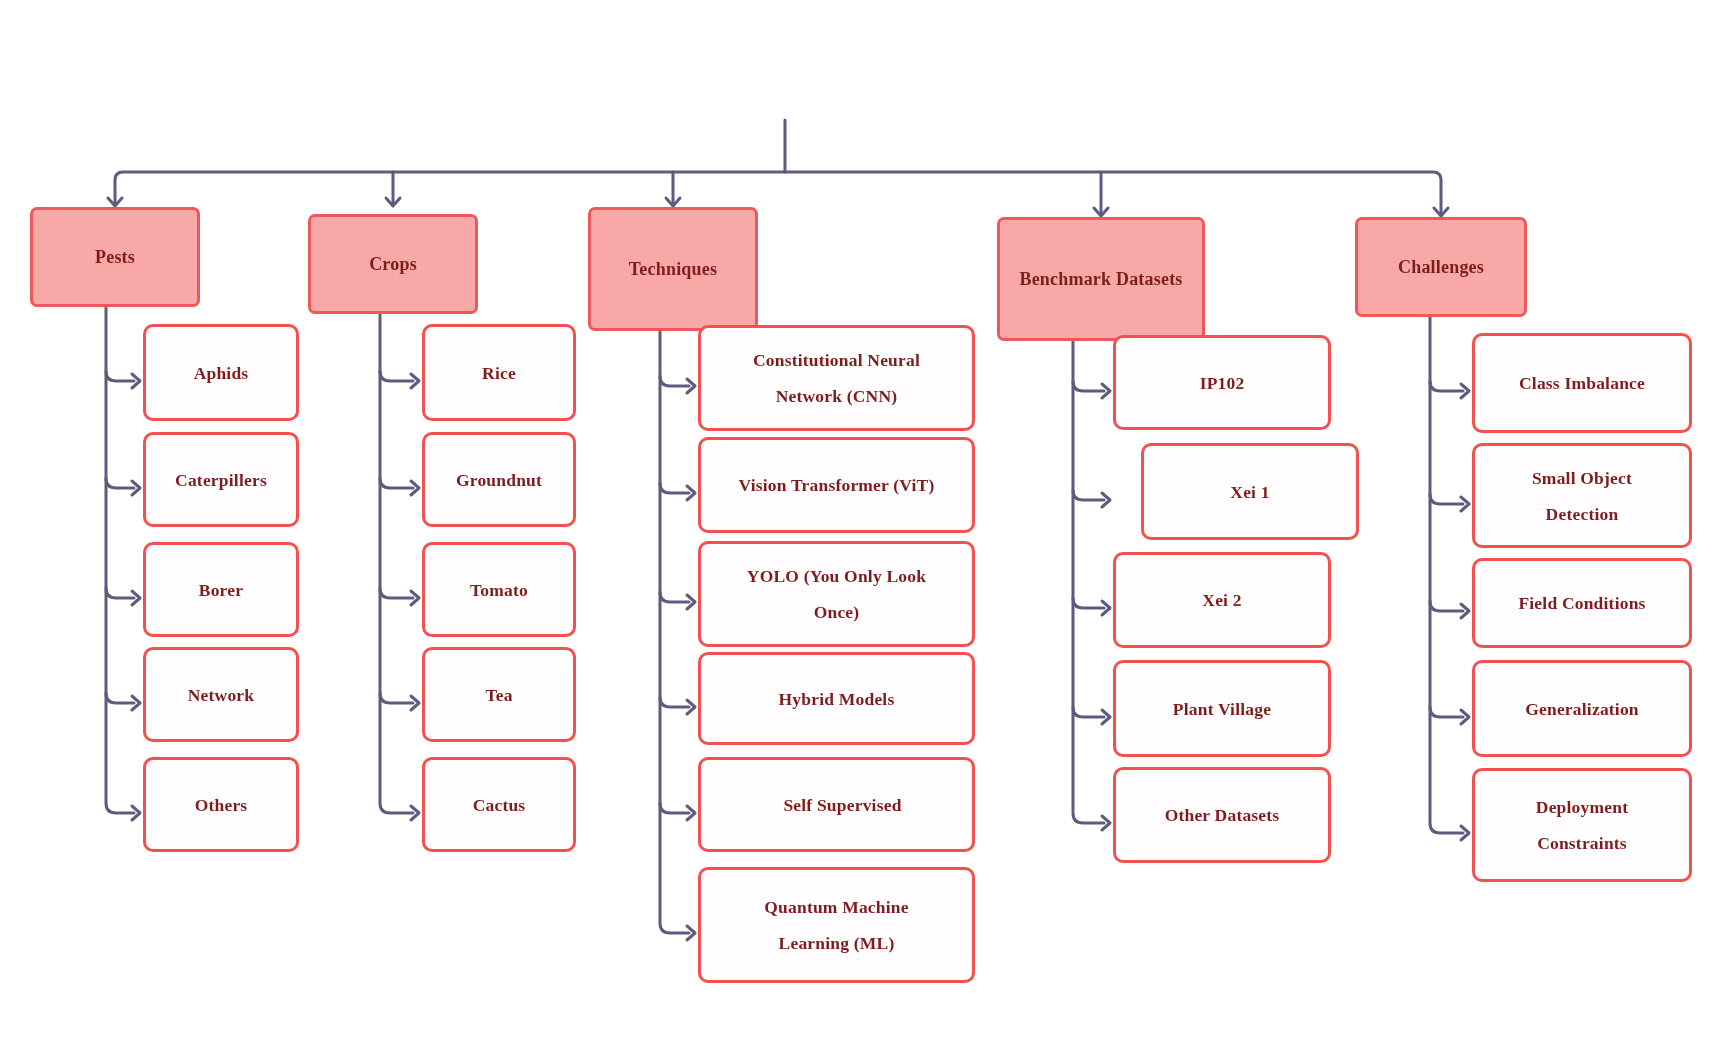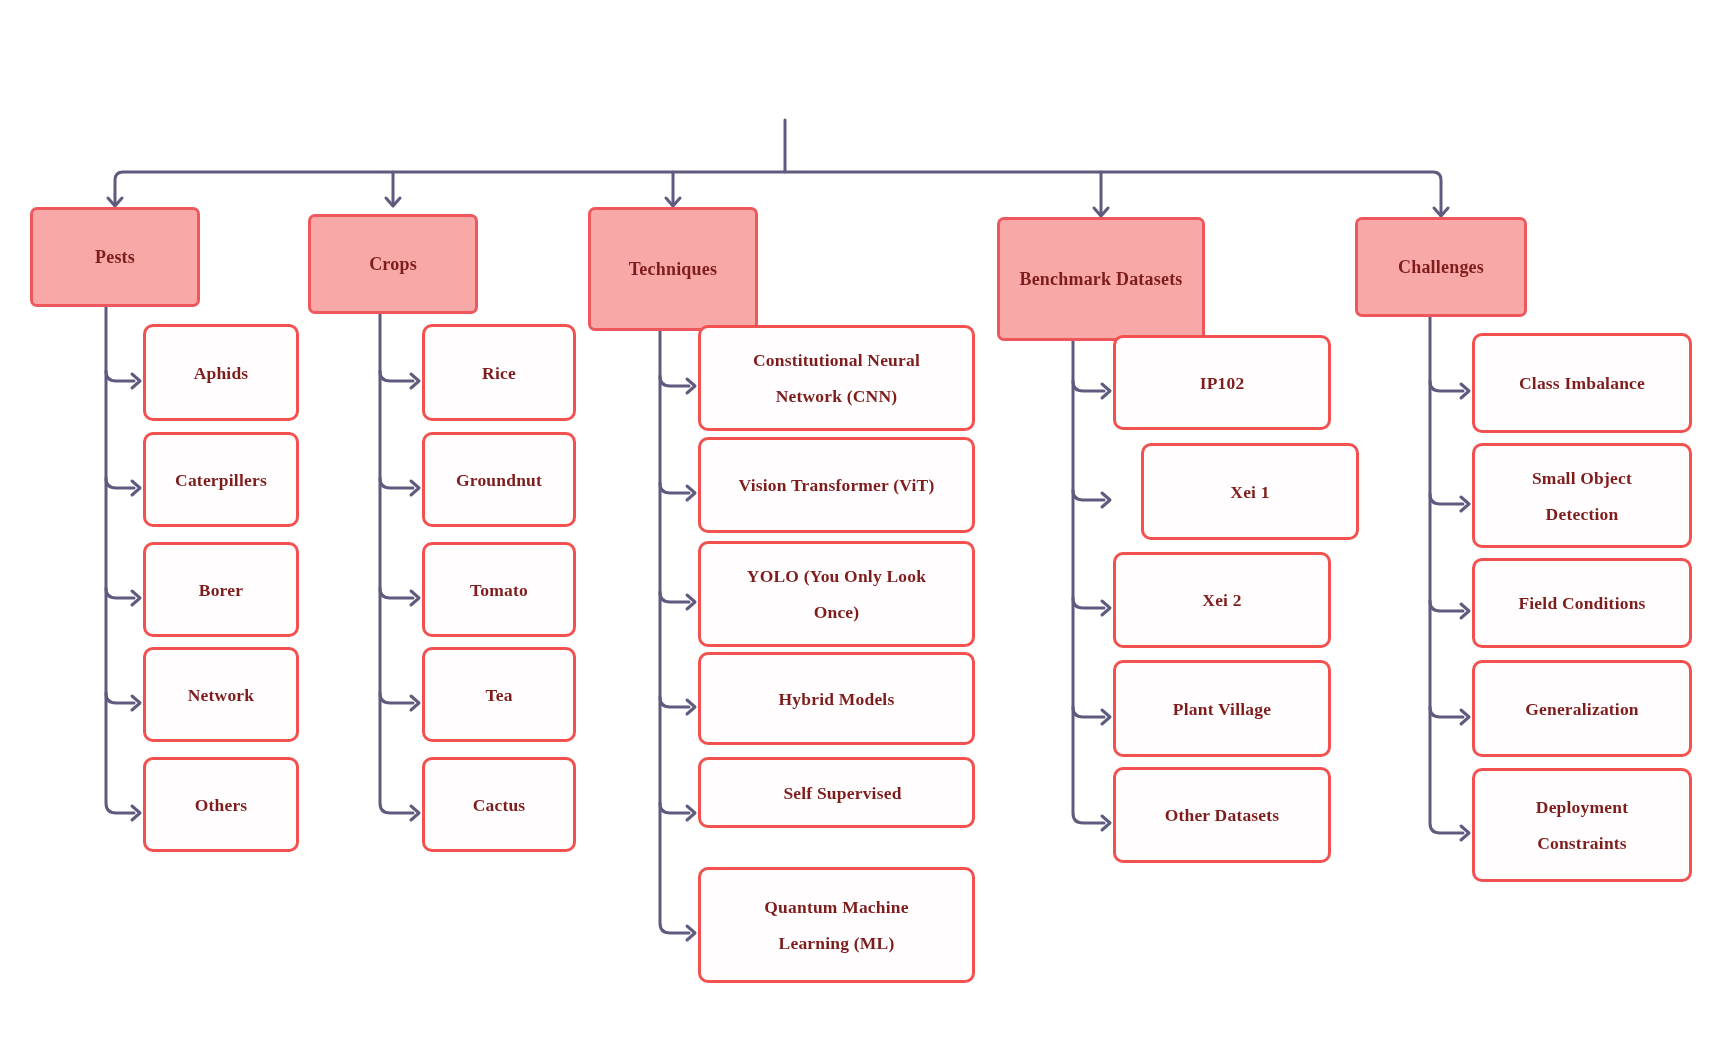--- a/index.html
+++ b/index.html
@@ -109,21 +109,21 @@
       <div class="node child-node" style="left: 422px; top: 542px; width: 154px; height: 95px;">Tomato</div>
       <div class="node child-node" style="left: 422px; top: 647px; width: 154px; height: 95px;">Tea</div>
       <div class="node child-node" style="left: 422px; top: 757px; width: 154px; height: 95px;">Cactus</div>
       <div class="node branch-node" style="left: 588px; top: 207px; width: 170px; height: 124px;">Techniques</div>
       <div class="node child-node" style="left: 698px; top: 325px; width: 277px; height: 106px;">Constitutional Neural
 Network (CNN)</div>
       <div class="node child-node" style="left: 698px; top: 437px; width: 277px; height: 96px;">Vision Transformer (ViT)</div>
       <div class="node child-node" style="left: 698px; top: 541px; width: 277px; height: 106px;">YOLO (You Only Look
 Once)</div>
       <div class="node child-node" style="left: 698px; top: 652px; width: 277px; height: 93px;">Hybrid Models</div>
-      <div class="node child-node" style="left: 698px; top: 757px; width: 277px; height: 71px; padding-left: 20px;">Self Supervised</div>
+      <div class="node child-node" style="left: 698px; top: 757px; width: 277px; height: 95px; padding-left: 20px;">Self Supervised</div>
       <div class="node child-node" style="left: 698px; top: 867px; width: 277px; height: 116px;">Quantum Machine
 Learning (ML)</div>
       <div class="node branch-node" style="left: 997px; top: 217px; width: 208px; height: 124px;">Benchmark Datasets</div>
       <div class="node child-node" style="left: 1113px; top: 335px; width: 218px; height: 95px;">IP102</div>
       <div class="node child-node" style="left: 1113px; top: 443px; width: 218px; height: 97px; margin-left: 28px;">Xei 1</div>
       <div class="node child-node" style="left: 1113px; top: 552px; width: 218px; height: 96px;">Xei 2</div>
       <div class="node child-node" style="left: 1113px; top: 660px; width: 218px; height: 97px;">Plant Village</div>
       <div class="node child-node" style="left: 1113px; top: 767px; width: 218px; height: 96px;">Other Datasets</div>
       <div class="node branch-node" style="left: 1355px; top: 217px; width: 172px; height: 100px;">Challenges</div>
       <div class="node child-node" style="left: 1472px; top: 333px; width: 220px; height: 100px;">Class Imbalance</div>

